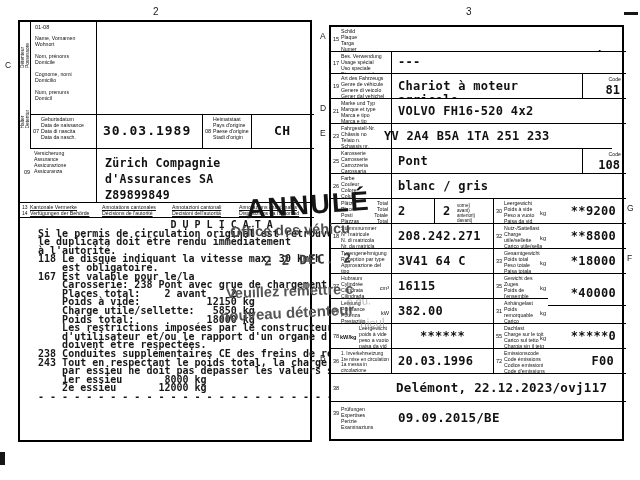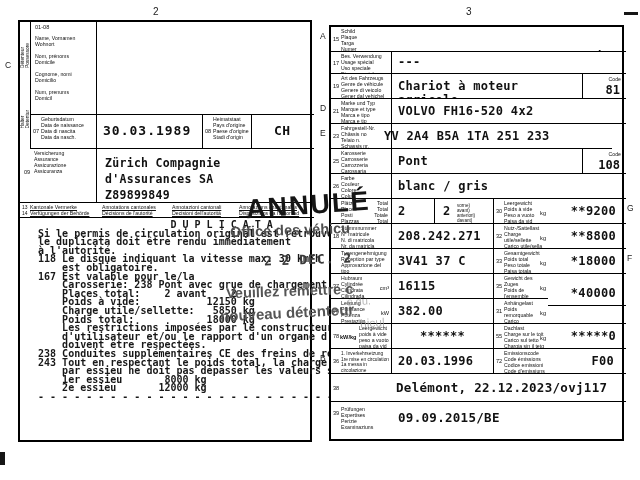--- a/index.html
+++ b/index.html
@@ -237,21 +237,21 @@
 Nr. da matricla</span>
     </div>
     <div class="cell bb val" style="left:61px;top:197px;width:101px;height:25px;">208.242.271</div>
 
     <div class="cell lbl bb br" style="left:0;top:222px;width:61px;height:25px;">
       <span class="lines">Typengenehmigung
 Réception par type
 Approvazione del tipo
 Approvaziun dal tip</span>
     </div>
-    <div class="cell bb val" style="left:61px;top:222px;width:101px;height:25px;">3V41 37 C</div>
+    <div class="cell bb val" style="left:61px;top:222px;width:101px;height:25px;">3V41 64 C</div>
 
     <div class="cell lbl bb br" style="left:0;top:247px;width:61px;height:25px;">
       <span class="no">37</span>
       <span class="lines">Hubraum
 Cylindrée
 Cilindrata
 Cilindrada</span>
       <span class="unit">cm³</span>
     </div>
     <div class="cell bb val" style="left:61px;top:247px;width:101px;height:25px;">16115</div>

